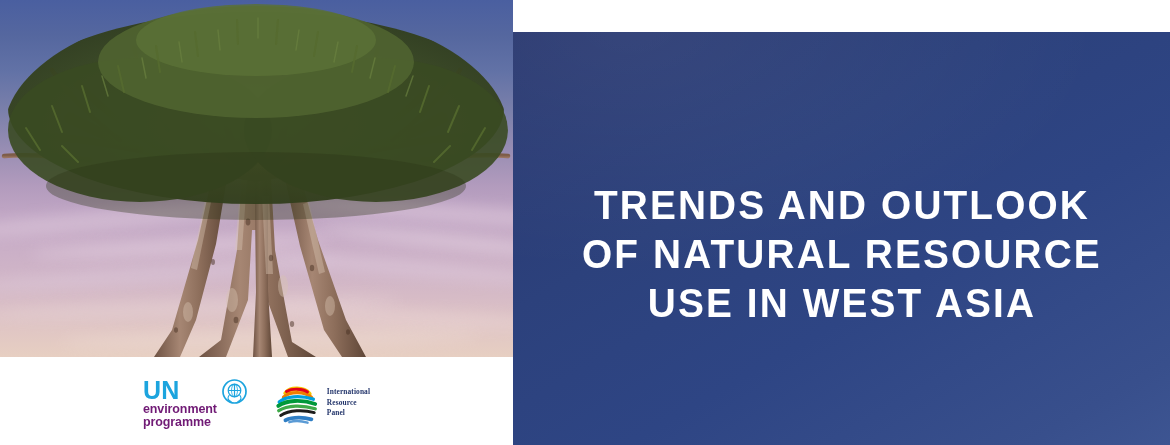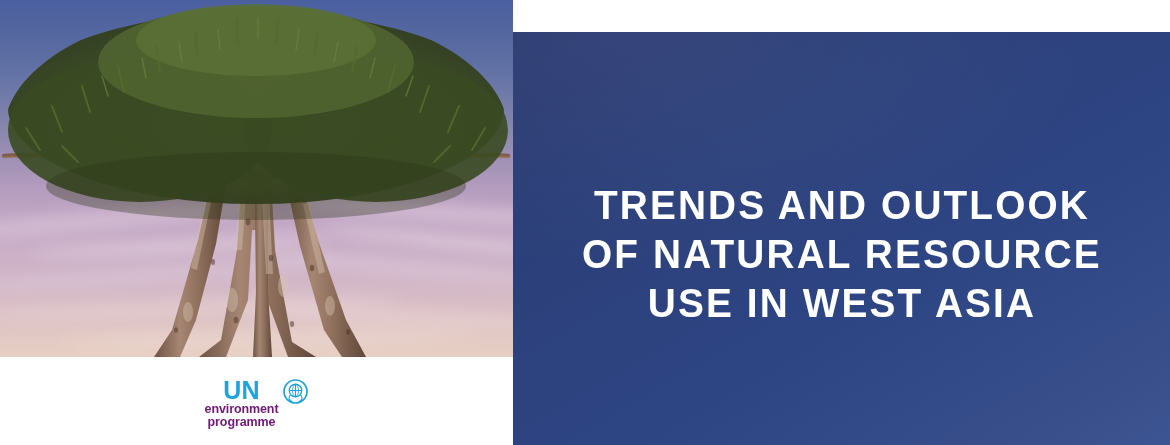--- a/index.html
+++ b/index.html
@@ -72,21 +72,21 @@
     left:0; top:357px;
     width:513px; height:88px;
     background:#ffffff;
     display:flex;
     align-items:center;
     justify-content:center;
     gap:26px;
     padding-top:4px;
   }
   .un-logo { display:flex; align-items:flex-start; gap:5px; }
-  .un-text { line-height:1.04;text-align:center; }
+  .un-text { line-height:1.04; }
   .un-big {
     font-size:25px; font-weight:700; letter-spacing:.3px;
     color:#1CA4DE; display:block; line-height:1;
   }
   .un-sub {
     font-size:12.5px; font-weight:700; color:#701a75;
     display:block; letter-spacing:-.1px;
   }
   .un-emblem { width:25px; height:25px; margin-top:1px; }
 
@@ -283,20 +283,41 @@
         <svg class="un-emblem" viewBox="0 0 50 50">
           <circle cx="25" cy="25" r="23" fill="none" stroke="#1CA4DE" stroke-width="3.4"></circle>
           <circle cx="25" cy="23" r="12.5" fill="none" stroke="#1CA4DE" stroke-width="2.6"></circle>
           <path d="M25 10.5 L25 35.5 M12.5 23 L37.5 23" stroke="#1CA4DE" stroke-width="2.4"></path>
           <ellipse cx="25" cy="23" rx="6" ry="12.5" fill="none" stroke="#1CA4DE" stroke-width="1.6"></ellipse>
           <path d="M14 33 C 10 38, 12 43, 18 45" fill="none" stroke="#1CA4DE" stroke-width="2.4" stroke-linecap="round"></path>
           <path d="M36 33 C 40 38, 38 43, 32 45" fill="none" stroke="#1CA4DE" stroke-width="2.4" stroke-linecap="round"></path>
         </svg>
       </div>
 
+      <div class="irp-logo">
+        <svg class="irp-globe" viewBox="0 0 100 100">
+          <g stroke-linecap="round" fill="none">
+            <path d="M26 30 C 36 17, 64 17, 76 31" stroke="#f5c400" stroke-width="9"></path>
+            <path d="M22 38 C 34 25, 66 25, 80 38" stroke="#ee7f00" stroke-width="7"></path>
+            <path d="M28 26 C 40 19, 62 20, 72 27" stroke="#e2001a" stroke-width="6"></path>
+            <path d="M13 48 C 26 36, 56 33, 84 42" stroke="#00a0dd" stroke-width="7"></path>
+            <path d="M11 56 C 28 44, 60 42, 88 52" stroke="#00983a" stroke-width="8"></path>
+            <path d="M12 66 C 30 54, 62 54, 88 62" stroke="#3faa49" stroke-width="7"></path>
+            <path d="M16 76 C 34 64, 64 64, 86 70" stroke="#1d1d1b" stroke-width="6"></path>
+            <path d="M22 84 C 38 74, 66 74, 82 78" stroke="#ffffff" stroke-width="5"></path>
+            <path d="M26 86 C 42 78, 66 80, 80 84" stroke="#2f7ec4" stroke-width="8"></path>
+            <path d="M34 90 C 46 86, 62 88, 72 91" stroke="#5b9bd5" stroke-width="5"></path>
+          </g>
+        </svg>
+        <div class="irp-text">
+          <span>International</span>
+          <span>Resource</span>
+          <span>Panel</span>
+        </div>
+      </div>
 
     </div>
   </div>
 
   <div class="title-panel">
     <h1 class="title">
       <span class="ln">TRENDS AND OUTLOOK</span>
       <span class="ln">OF NATURAL RESOURCE</span>
       <span class="ln">USE IN WEST ASIA</span>
     </h1>

